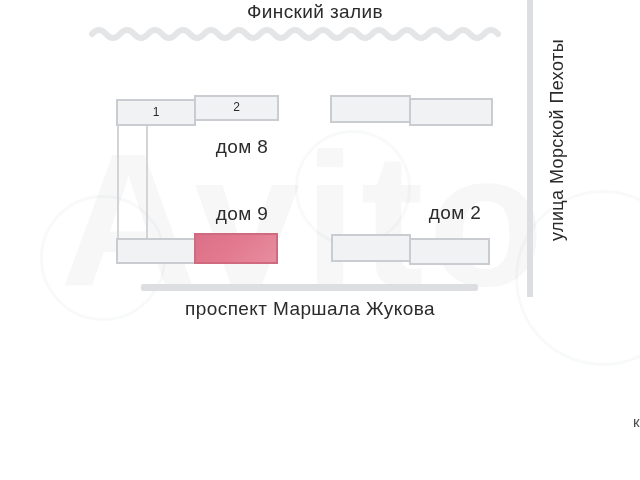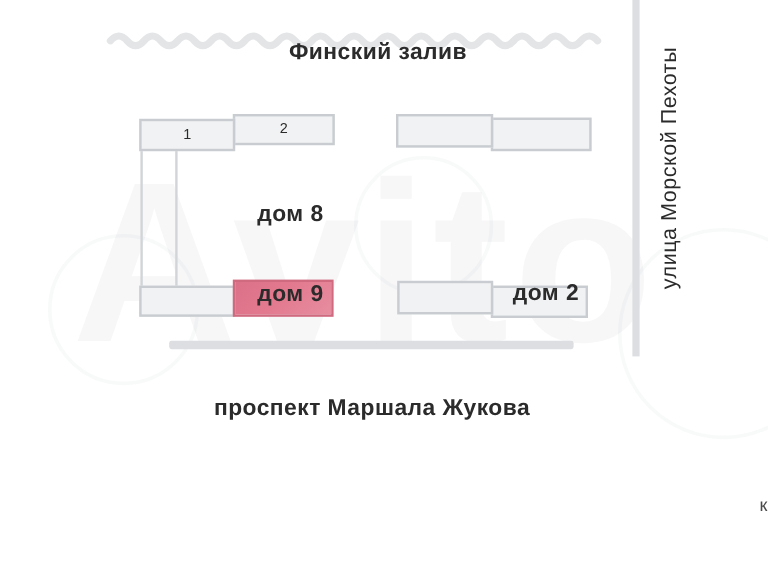--- a/index.html
+++ b/index.html
@@ -31,26 +31,25 @@
     border: 3px solid rgba(100,105,112,0.045);
     border-radius: 50%;
     z-index: 0;
   }
 
   
   .lbl {
     position: absolute;
     text-align: center;
     font-size: 19px;
-    font-weight: 700;
+    font-weight: 400;
     letter-spacing: 0.4px;
     color: #2b2b2b;
     z-index: 3;
     white-space: nowrap;
-    margin-top: 32px;
   }
 
   
   .bld {
     position: absolute;
     box-sizing: border-box;
     background: #f1f2f3;
     border: 2px solid #c9ccd0;
     z-index: 2;
   }

